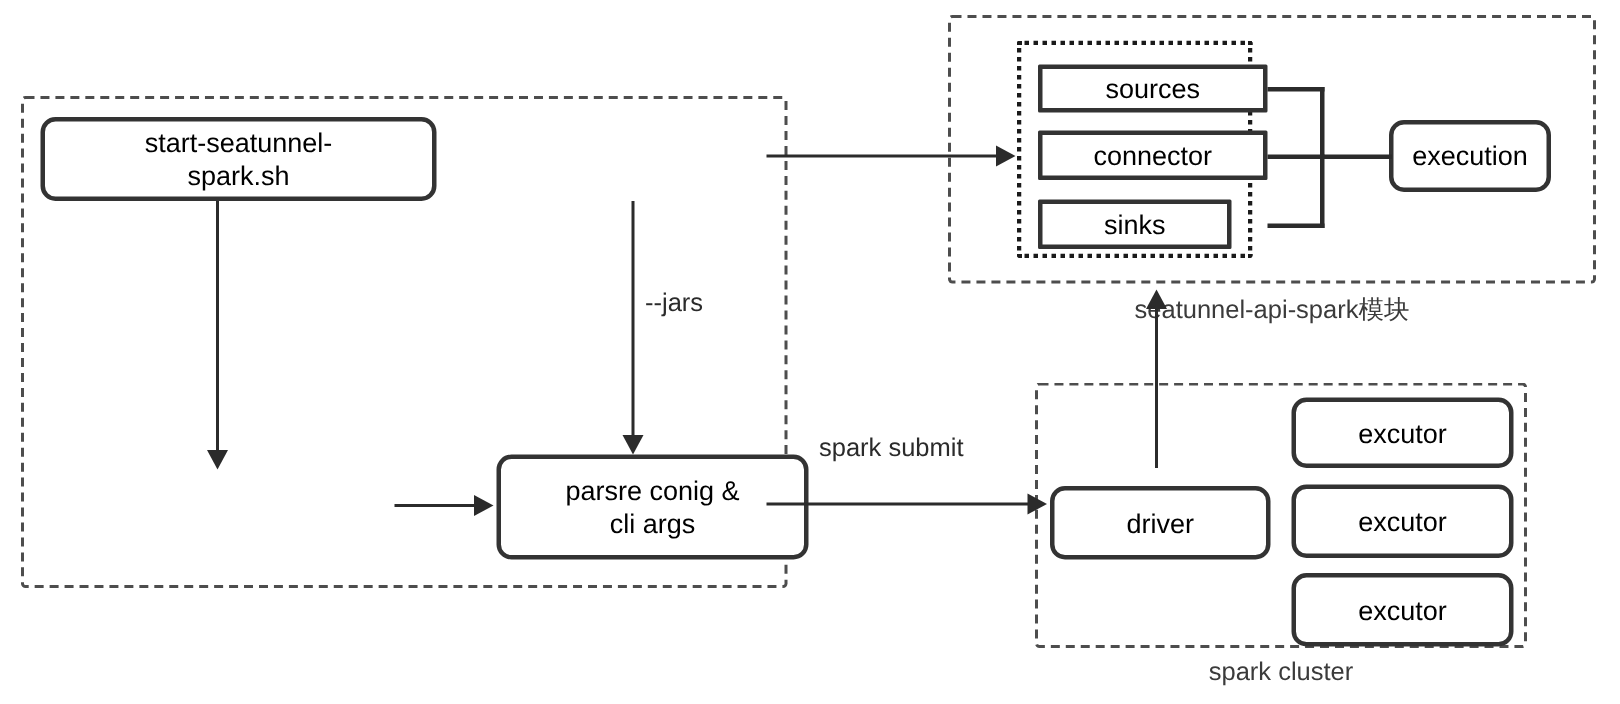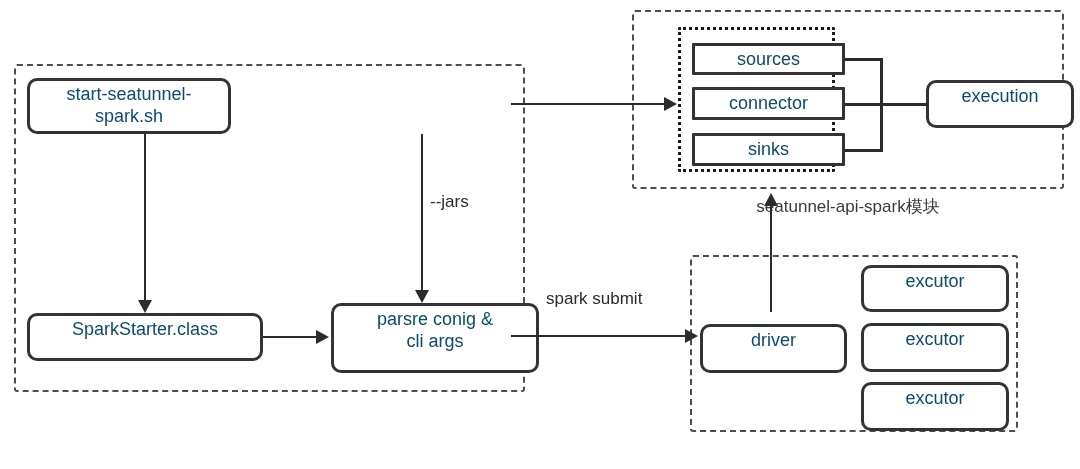--- a/index.html
+++ b/index.html
@@ -40,23 +40,24 @@
     white-space: nowrap;
     text-align: center;
   }
   
   .node {
     position: absolute;
     box-sizing: border-box;
     background: #ffffff;
     border: 3px solid #333333;
     display: flex;
+    align-items: center;
     justify-content: center;
     text-align: center;
-    color: #0c4a6e;
+    color: #000000;
     font-size: 18px;
     line-height: 22px;
     padding: 2px 4px;
   }
   .node.rounded { border-radius: 10px; }
   .node.square  { border-radius: 1px; }
   .node .node-text { display: block; white-space: pre-line; }
   
   .edge {
     position: absolute;
@@ -96,29 +97,26 @@
     padding: 0 3px;
   }
 </style>
 </head>
 <body>
 
 <div id="diagram">
 
   <div class="group dashed" style="left:14px; top:64px; width:511px; height:328px;"></div>
 
-  <div class="node rounded" style="left:27px; top:78px; width:204px; height:56px;">
+  <div class="node rounded" style="left:27px; top:78px; width:264px; height:56px;">
     <span class="node-text">start-seatunnel-
 spark.sh</span>
   </div>
 
 
-  <div class="node rounded" style="left:27px; top:313px; width:236px; height:48px;">
-    <span class="node-text">SparkStarter.class</span>
-  </div>
 
   <div class="node rounded" style="left:331px; top:303px; width:208px; height:70px;">
     <span class="node-text">parsre conig &amp;
 cli args</span>
   </div>
 
   <div class="edge v" style="left:144px; top:134px; height:166px;"></div>
   <div class="arrowhead down" style="left:138px; top:300px;"></div>
 
   <div class="edge v" style="left:421px; top:134px; height:156px;"></div>
@@ -132,38 +130,39 @@
   <div class="group-label" style="left:632px; top:197px; width:432px;">seatunnel-api-spark模块</div>
 
   <div class="group dotted" style="left:678px; top:27px; width:157px; height:145px;"></div>
 
   <div class="node square" style="left:692px; top:43px; width:153px; height:32px;">
     <span class="node-text">sources</span>
   </div>
   <div class="node square" style="left:692px; top:87px; width:153px; height:33px;">
     <span class="node-text">connector</span>
   </div>
-  <div class="node square" style="left:692px; top:133px; width:153px; height:33px;">
+  <div class="node square" style="left:692px; top:133px; width:129px; height:33px;">
     <span class="node-text">sinks</span>
   </div>
 
-  <div class="node rounded" style="left:926px; top:80px; width:148px; height:48px;">
+  <div class="node rounded" style="left:926px; top:80px; width:108px; height:48px;">
     <span class="node-text">execution</span>
   </div>
 
   <div class="edge thick h" style="left:845px; top:58px; width:38px;"></div>
   <div class="edge thick h" style="left:845px; top:103px; width:38px;"></div>
   <div class="edge thick h" style="left:845px; top:149px; width:38px;"></div>
   <div class="edge thick v" style="left:880px; top:58px; height:94px;"></div>
   <div class="edge thick h" style="left:880px; top:103px; width:48px;"></div>
 
   <div class="edge h" style="left:511px; top:103px; width:155px;"></div>
   <div class="arrowhead right" style="left:664px; top:97px;"></div>
 
   <div class="group dashed" style="left:690px; top:255px; width:328px; height:177px;"></div>
+  <div class="group-label" style="left:690px; top:438px; width:328px;">spark cluster</div>
 
   <div class="node rounded" style="left:700px; top:324px; width:147px; height:49px;">
     <span class="node-text">driver</span>
   </div>
 
   <div class="node rounded" style="left:861px; top:265px; width:148px; height:47px;">
     <span class="node-text">excutor</span>
   </div>
   <div class="node rounded" style="left:861px; top:323px; width:148px; height:49px;">
     <span class="node-text">excutor</span>

